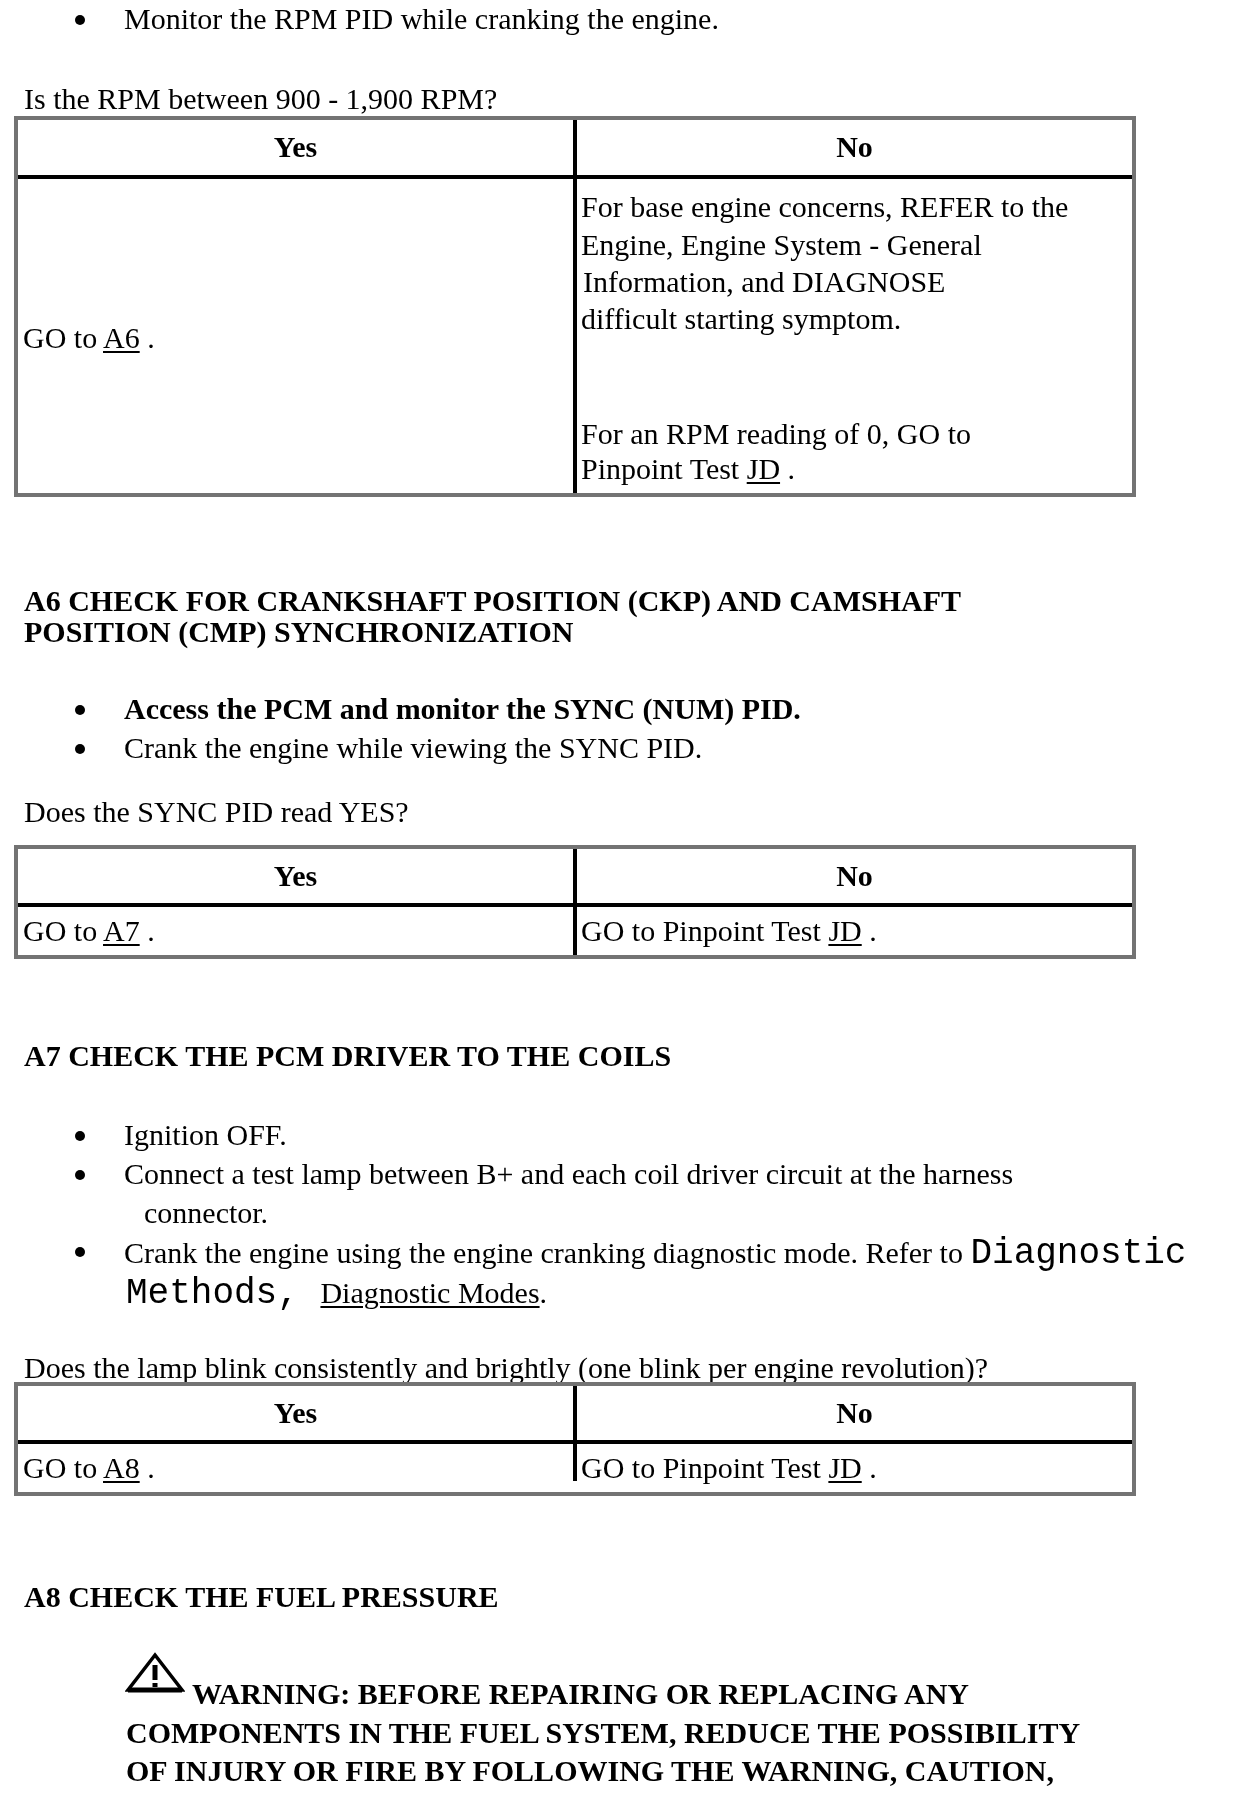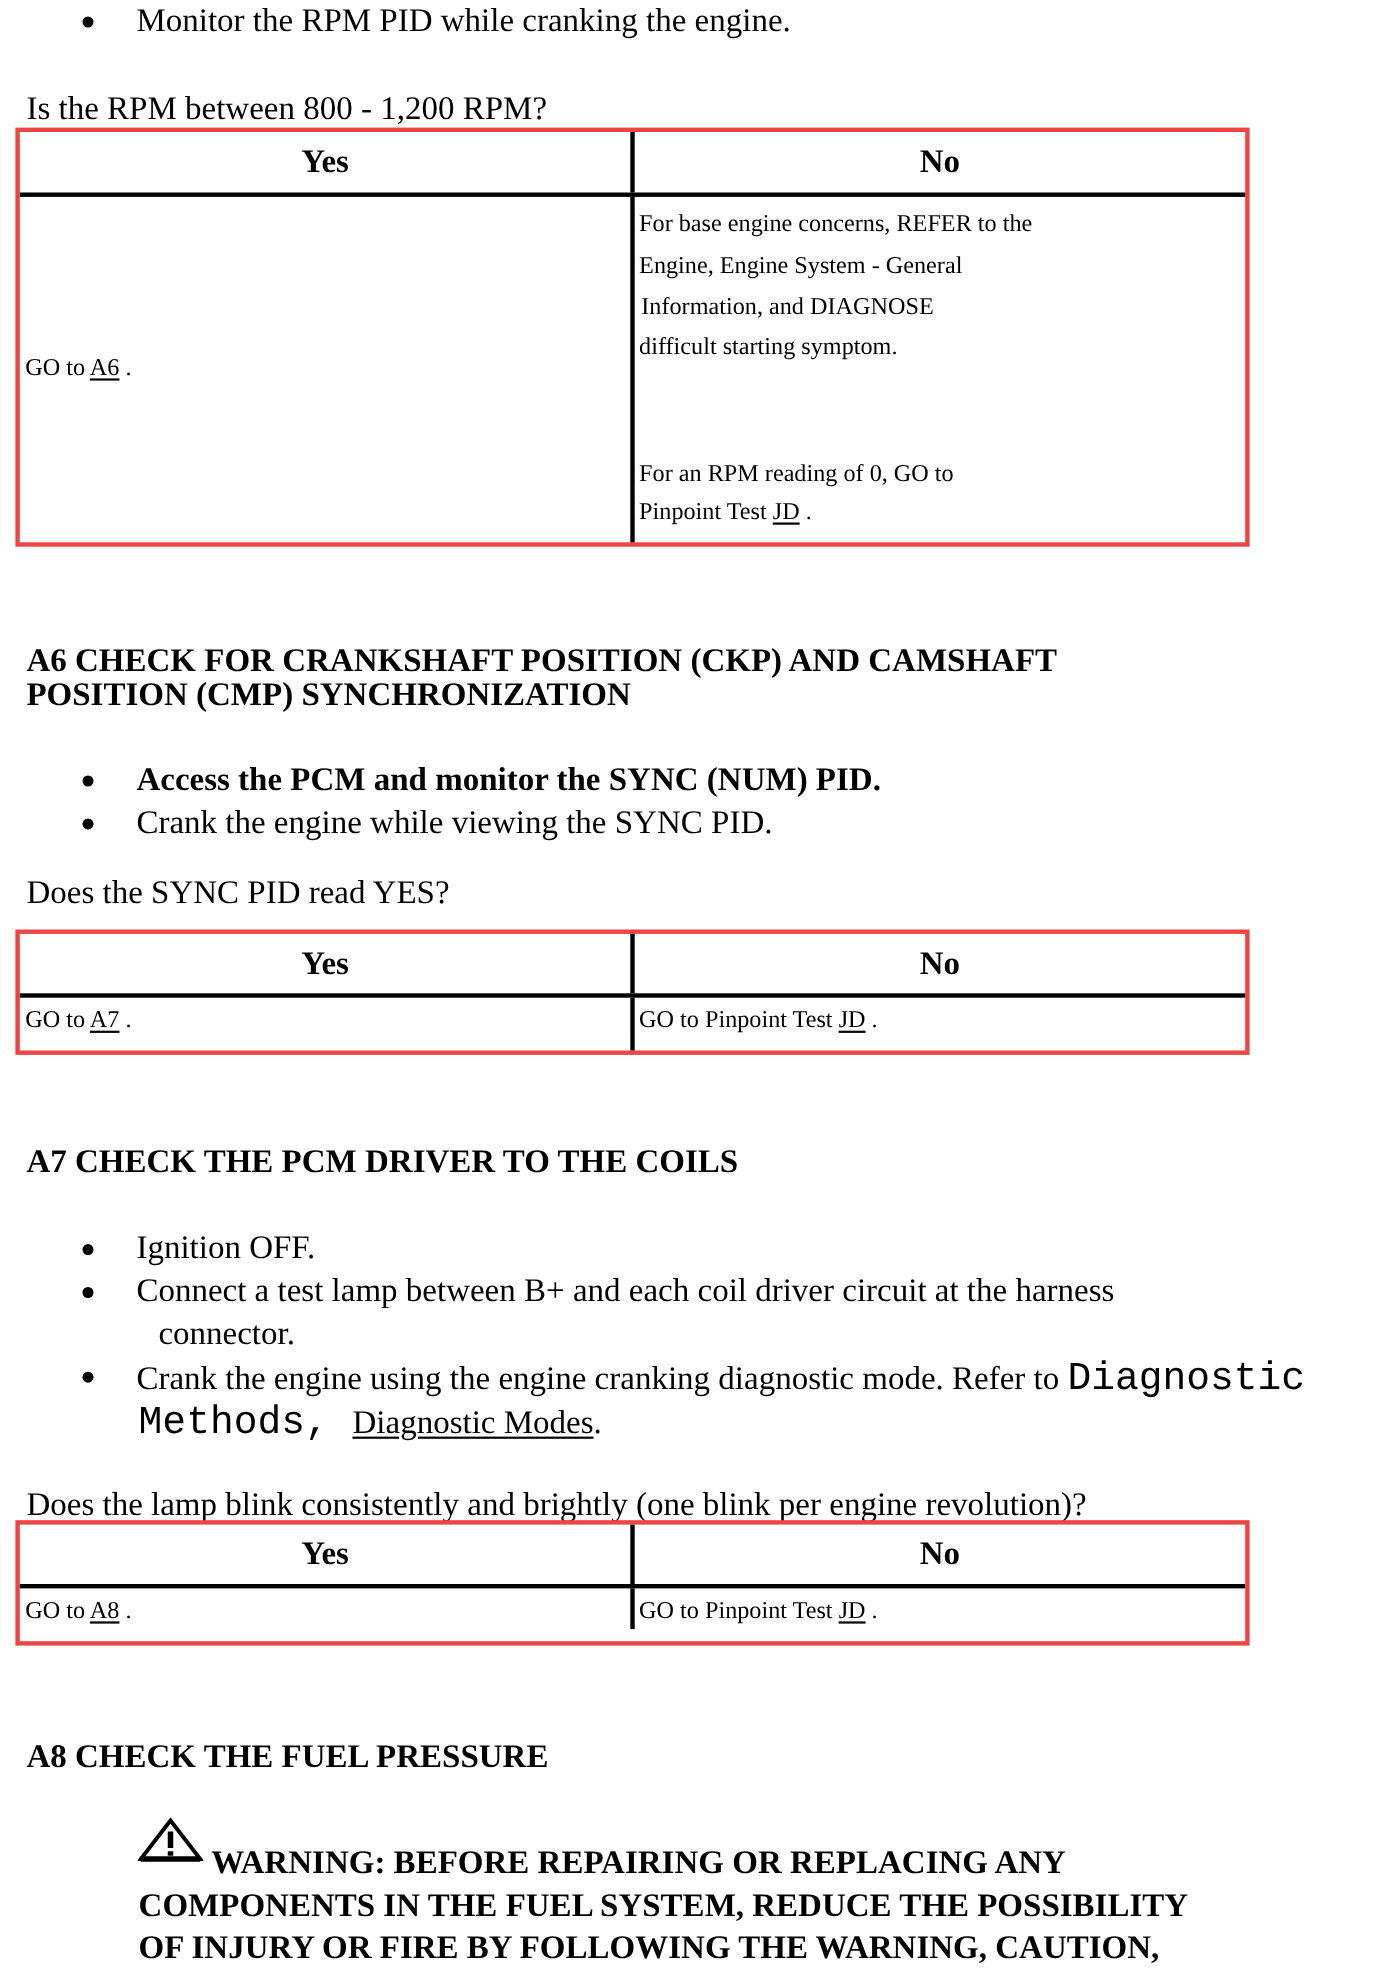--- a/index.html
+++ b/index.html
@@ -10,38 +10,38 @@
   }
   .abs { position: absolute; white-space: nowrap; line-height: 1; }
   .bullet-dot {
     position: absolute; width: 10px; height: 10px; border-radius: 50%; background: #000;
   }
   .heading { font-weight: bold; font-size: 30px; }
   .sans { font-family: Liberation Mono, monospace; font-size: 36px; }
   .link { text-decoration: underline; text-underline-offset: 3px; text-decoration-thickness: 2px; color: #000; cursor: pointer; }
   .tbl {
     position: absolute; left: 14px; width: 1122px;
-    border: 4px solid #ef4444; box-sizing: border-box;
+    border: 4px solid #737373; box-sizing: border-box;
   }
   .tbl .hrow { display: flex; border-bottom: 4px solid #000; box-sizing: border-box; }
   .tbl .brow { display: flex; box-sizing: border-box; }
   .tbl .c1 { width: 559px; border-right: 4px solid #000; box-sizing: border-box; position: relative; }
   .tbl .c2 { flex: 1; box-sizing: border-box; position: relative; }
   .th { font-weight: bold; text-align: center; font-size: 30px; }
-  .td { font-size: 22px; padding-left: 6px; text-align: center; }
+  .td { font-size: 30px; padding-left: 6px; text-align: center; }
   .warn-icon { position: absolute; }
   .warning { font-weight: bold; font-size: 30px; }
 </style>
 </head>
 <body>
 
 <div class="bullet-dot" style="left:75px; top:15px;"></div>
 <div class="abs" style="left:124px; top:4px;">Monitor the RPM PID while cranking the engine.</div>
 
-<div class="abs" style="left:24px; top:84px;">Is the RPM between 800 - 1,200 RPM?</div>
+<div class="abs" style="left:24px; top:84px;">Is the RPM between 900 - 1,900 RPM?</div>
 
 <div class="tbl" style="top:116px; height:381px;">
   <div class="hrow" style="height:59px;">
     <div class="c1 th">
         <span class="abs" style="left:0; right:0; top:12px;">Yes</span>
       </div>
     <div class="c2 th">
         <span class="abs" style="left:0; right:0; top:12px;">No</span>
       </div>
   </div>

